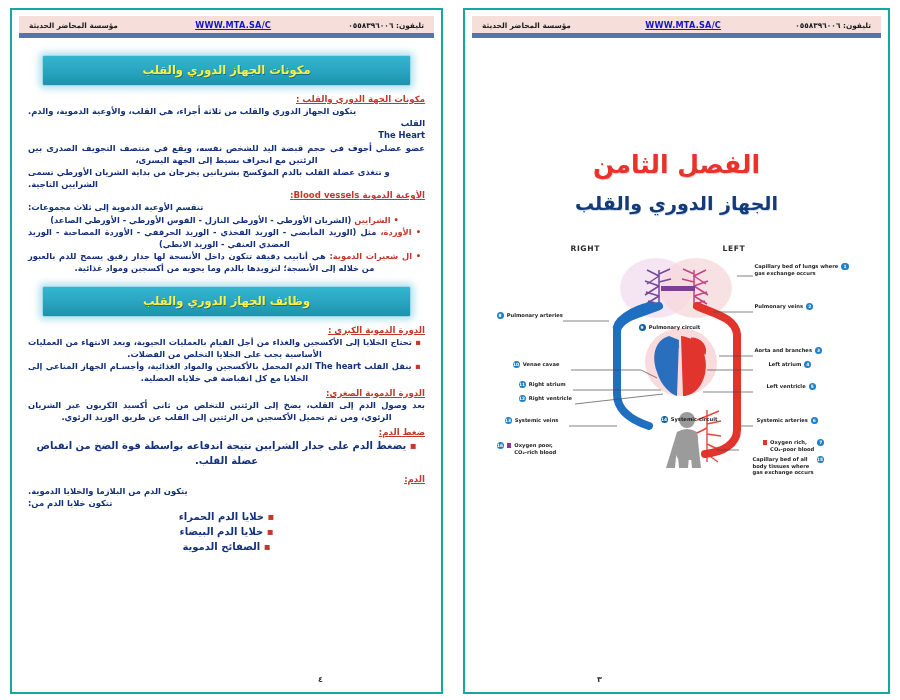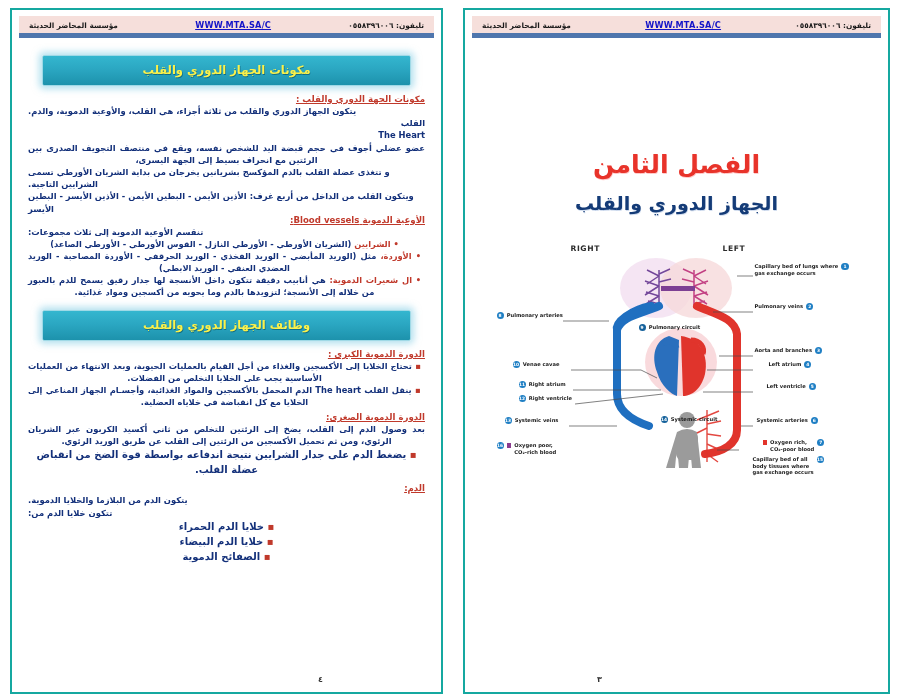--- a/index.html
+++ b/index.html
@@ -414,21 +414,20 @@
           <div class="banner-txt">مكونات الجهاز الدوري والقلب</div>
         </div>
 
         <div class="sect">
           <div class="h-red">مكونات الجهة الدوري والقلب :</div>
           <div class="p-blue">يتكون الجهاز الدوري والقلب من ثلاثة أجزاء، هي القلب، والأوعية الدموية، والدم.</div>
           <div class="p-blue p-right">القلب</div>
           <div class="p-blue p-right latin">The Heart</div>
           <div class="p-blue just">عضو عضلي أجوف في حجم قبضة اليد للشخص نفسه، ويقع في منتصف التجويف الصدرى بين الرئتين مع انحراف بسيط إلى الجهة اليسرى،</div>
           <div class="p-blue">و تتغذى عضلة القلب بالدم المؤكسج بشريانين يخرجان من بداية الشريان الأورطي تسمى الشرايين التاجية.</div>
-          <div class="p-blue">ويتكون القلب من الداخل من أربع غرف: الأذين الأيمن - البطين الأيمن - الأذين الأيسر - البطين الأيسر</div>
 
           <div class="h-red">
             <span>الأوعية الدموية</span>
             <span class="latin">Blood vessels</span><span>:</span>
           </div>
           <div class="p-blue">تنقسم الأوعية الدموية إلى ثلاث مجموعات:</div>
 
           <div class="li">
             <span class="bul">•</span>
             <span class="key">الشرايين</span>
@@ -459,20 +458,21 @@
           <div class="li">
             <span class="bul">▪</span>
             <span>ينقل القلب</span>
             <span class="latin">The heart</span>
             <span>الدم المحمل بالأكسجين والمواد الغذائية، وأجسـام الجهاز المناعي إلى الخلايا مع كل انقباضة في خلاياه العضلية.</span>
           </div>
 
           <div class="h-red" style="margin-top:4px;">الدورة الدموية الصغرى:</div>
           <div class="p-blue just">بعد وصول الدم إلى القلب، يضخ إلى الرئتين للتخلص من ثاني أكسيد الكربون عبر الشريان الرئوي، ومن ثم تحميل الأكسجين من الرئتين إلى القلب عن طريق الوريد الرئوي.</div>
 
+          <div class="h-red" style="margin-top:4px;">ضغط الدم:</div>
           <div class="li-plain">
             <span class="bul">▪</span>
             <span>يضغط الدم على جدار الشرايين نتيجة اندفاعه بواسطة قوة الضخ من انقباض عضلة القلب.</span>
           </div>
 
           <div class="h-red" style="margin-top:6px;">الدم:</div>
           <div class="p-blue">يتكون الدم من البلازما والخلايا الدموية.</div>
 
           <div class="p-blue">تتكون خلايا الدم من:</div>
 

